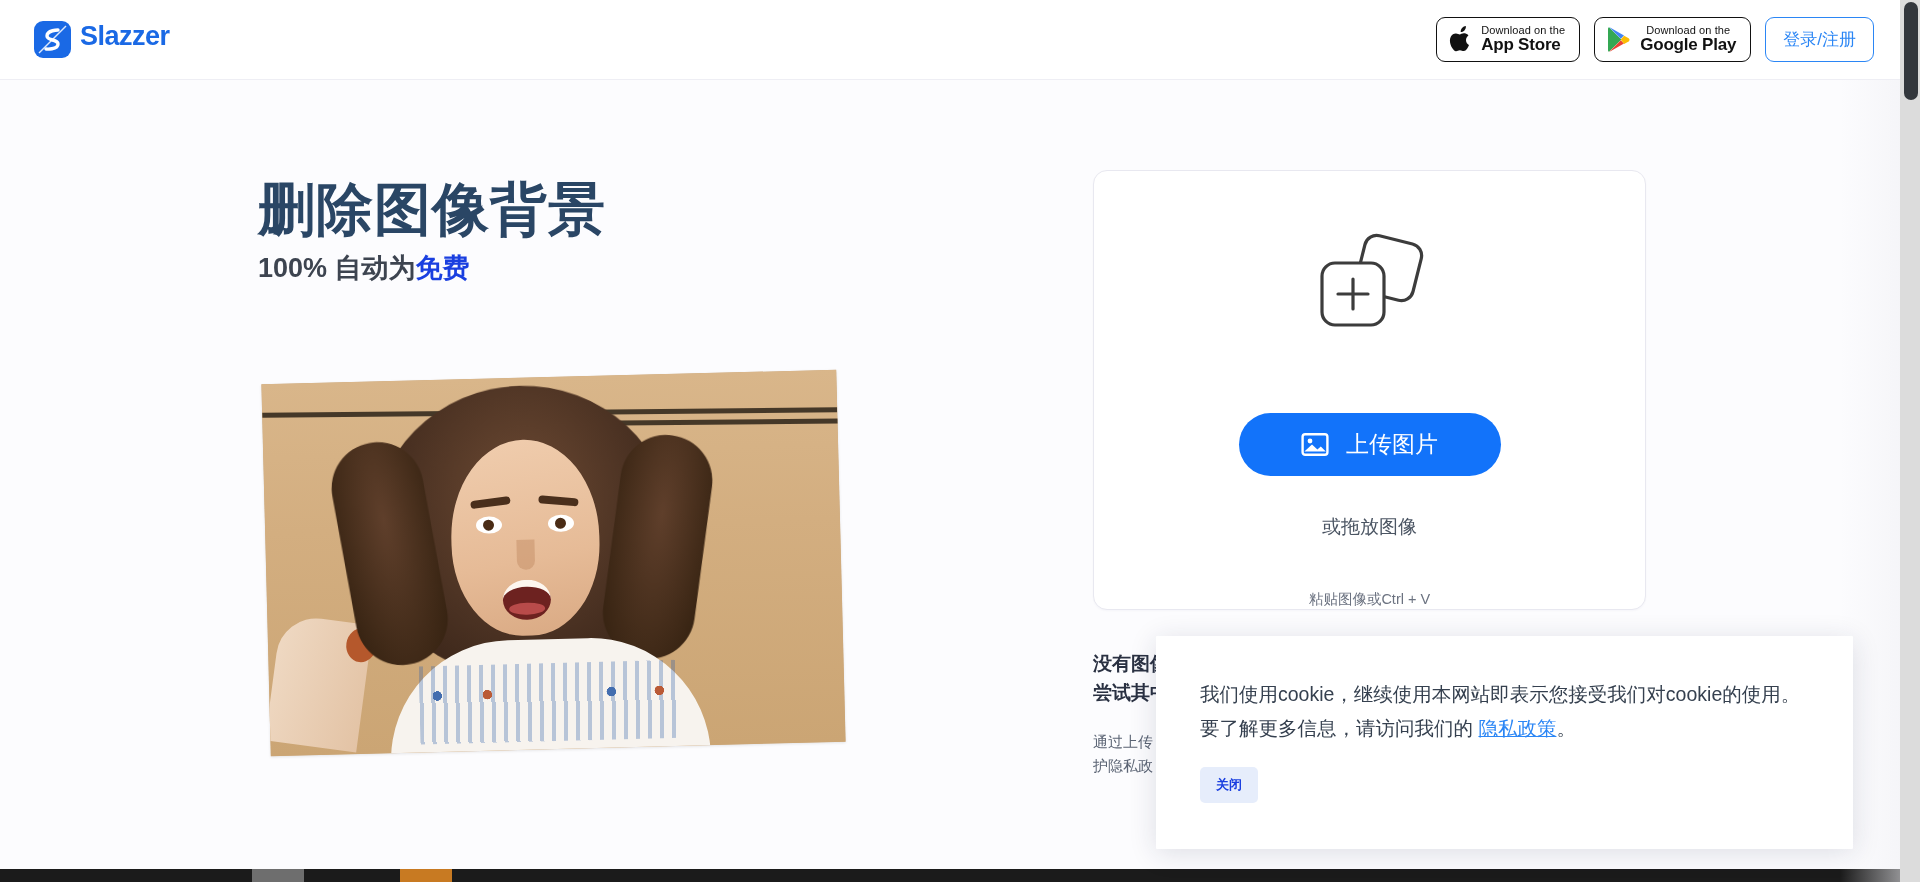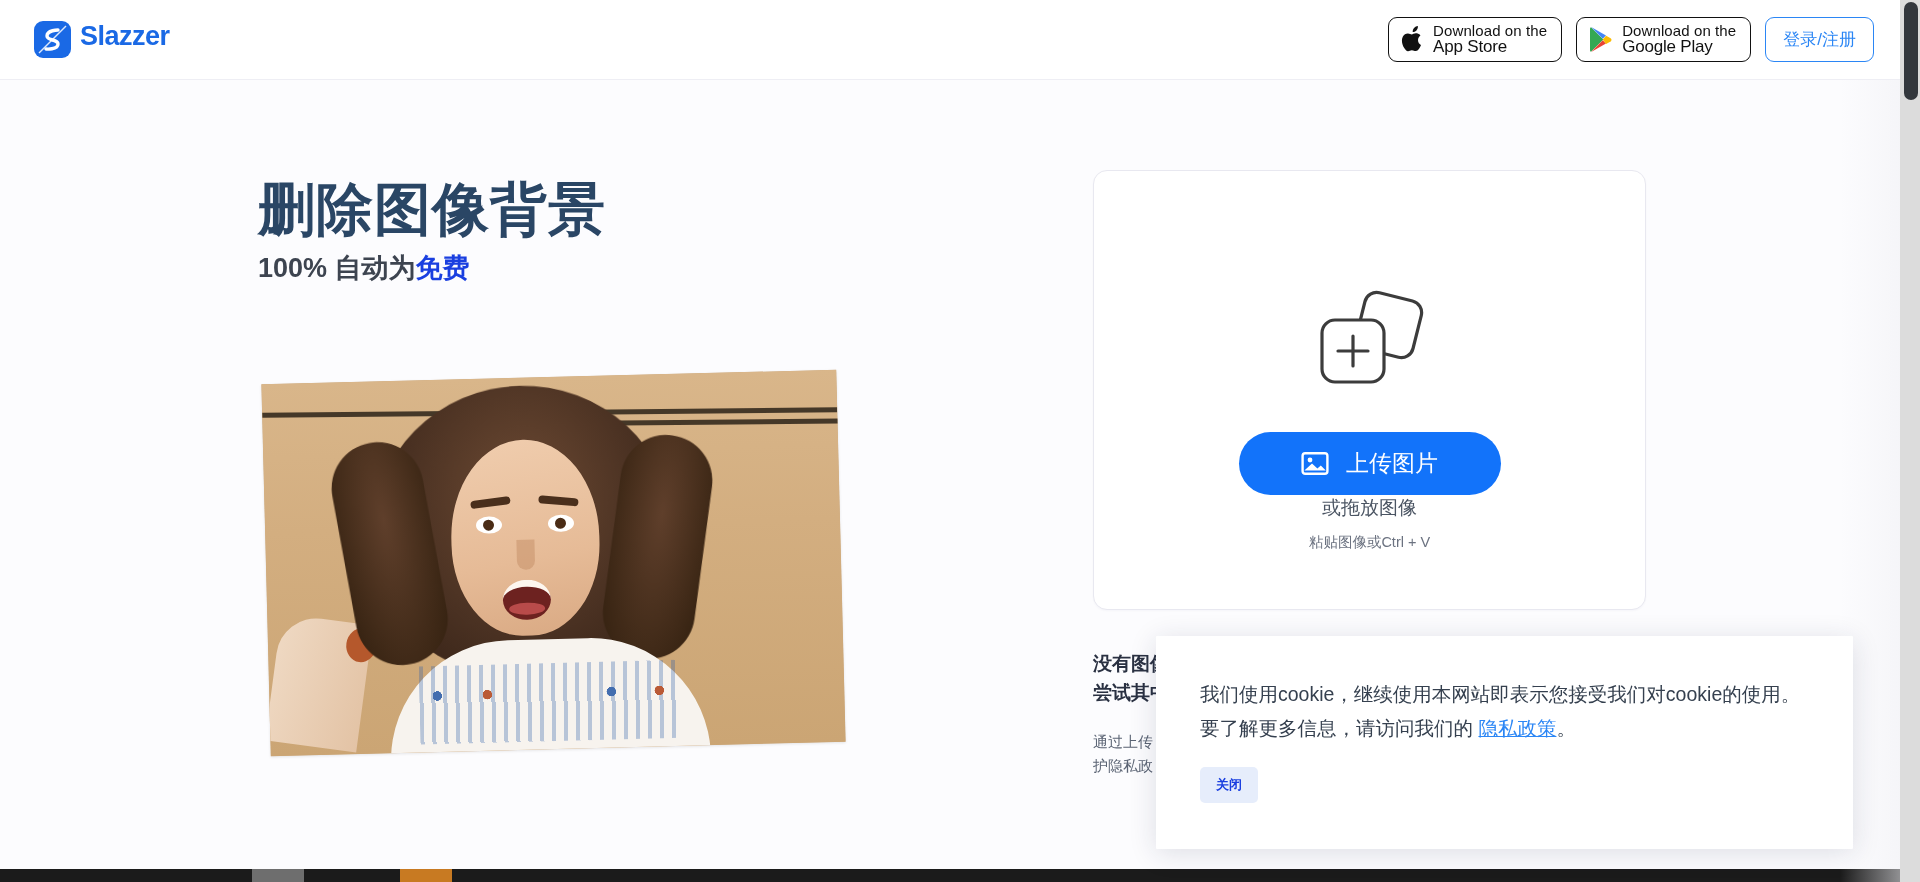--- a/index.html
+++ b/index.html
@@ -73,22 +73,22 @@
     display: flex; align-items: center; gap: 14px;
   }
   .store-btn {
     display: flex; align-items: center; gap: 9px;
     border: 1.6px solid #111; border-radius: 9px;
     padding: 6px 14px 6px 12px;
     background: #fff; cursor: pointer;
     height: 45px;
   }
   .store-txt { display: flex; flex-direction: column; line-height: 1.05; }
-  .store-top { font-size: 15px; color: #111; letter-spacing: .1px; text-align: center; }
-  .store-bot { font-size: 17px; font-weight: 400; color: #111; letter-spacing: -.2px; }
+  .store-top { font-size: 11px; color: #111; letter-spacing: .1px; text-align: center; }
+  .store-bot { font-size: 17px; font-weight: 700; color: #111; letter-spacing: -.2px; }
   .login-btn {
     border: 1.5px solid #2b86f5; border-radius: 9px;
     color: #2b86f5; background: #fff;
     font-size: 17px; padding: 0 17px; height: 45px;
     display: flex; align-items: center; cursor: pointer;
   }
 
   
   .hero-left { position: absolute; left: 258px; top: 178px; width: 660px; }
   .hero-title {
@@ -183,21 +183,21 @@
 
   
   .upload-card {
     position: absolute; left: 1093px; top: 170px;
     width: 553px; height: 440px;
     background: #ffffff;
     border: 1.5px solid #e8e8f0;
     border-radius: 14px;
     box-shadow: 0 1px 2px rgba(30,40,90,.03);
     display: flex; flex-direction: column;
-    align-items: center; justify-content: center;
+    align-items: center; justify-content: space-between;
     padding-top: 62px;
     z-index: 10;
   }
   .stack-icon { width: 112px; height: 104px; position: relative; }
   .upload-btn {
     margin-top: 38px;
     background: #1273fa; color: #fff;
     border: none; border-radius: 32px;
     width: 262px; height: 63px;
     display: flex; align-items: center; justify-content: center; gap: 17px;

